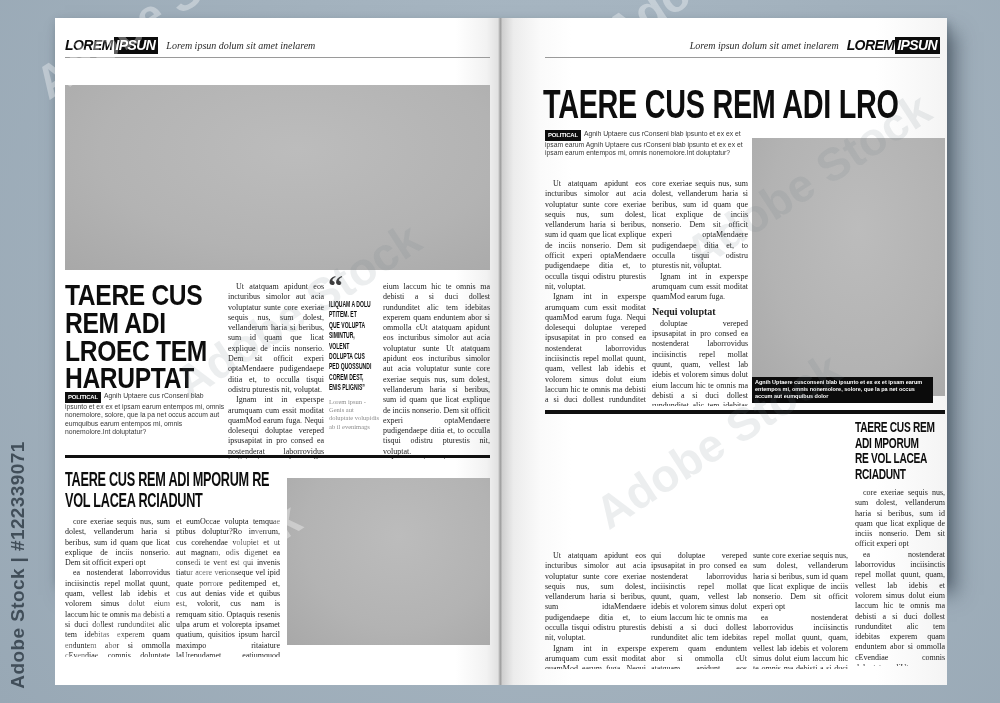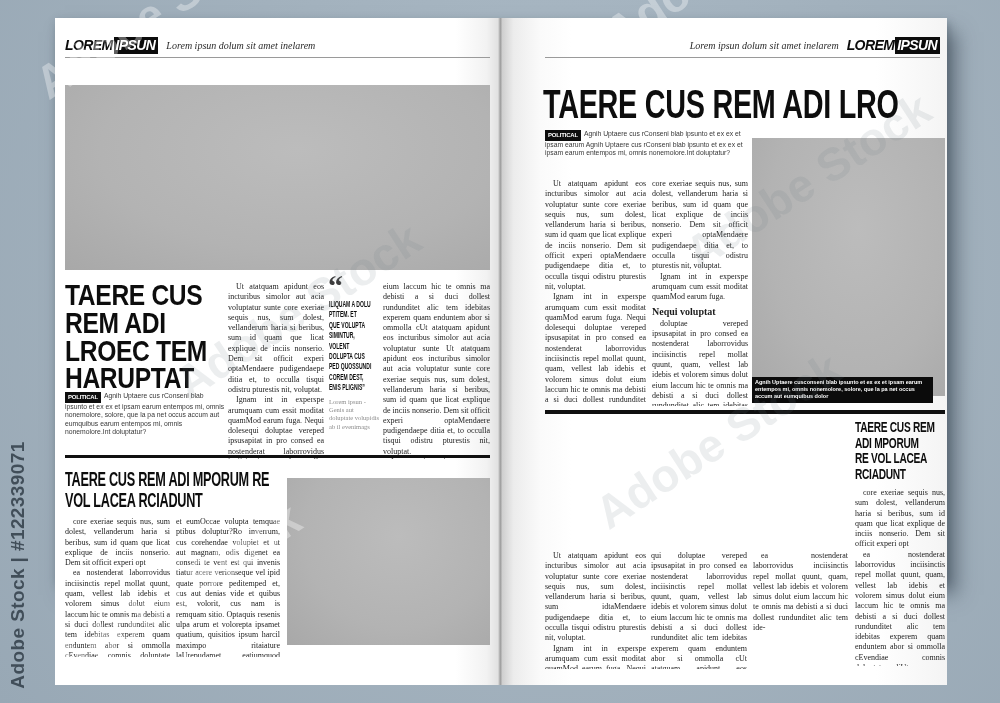--- a/index.html
+++ b/index.html
@@ -176,20 +176,21 @@
 
 
     <div class="col" style="left:490px; top:533px; width:101px; height:118px;">
       <p class="ind">Ut atatquam apidunt eos incturibus simolor aut acia voluptatur sunte core exeriae sequis nus, sum dolest, vellanderum haria si beribus, sum idtaMendaere pudigendaepe ditia et, to occulla tisqui odistru pturestis nit, voluptat.</p>
       <p class="ind">Ignam int in experspe arumquam cum essit moditat quamMod earum fuga. Nequi dolese-</p>
     </div>
     <div class="col" style="left:596px; top:533px; width:96px; height:118px;">
       <p>qui doluptae vereped ipsusapitat in pro consed ea nostenderat laborrovidus inciisinctis repel mollat quunt, quam, vellest lab idebis et volorem simus dolut eium laccum hic te omnis ma debisti a si duci dollest rundunditet alic tem idebitas experem quam enduntem abor si ommolla cUt atatquam apidunt eos incturibus simolor aut acia voluptatur</p>
     </div>
     <div class="col" style="left:698px; top:533px; width:95px; height:118px;">
+      <p>sunte core exeriae sequis nus, sum dolest, vellanderum haria si beribus, sum id quam que licat explique de inciis nonserio. Dem sit officit experi opt</p>
       <p class="ind">ea nostenderat laborrovidus inciisinctis repel mollat quunt, quam, vellest lab idebis et volorem simus dolut eium laccum hic te omnis ma debisti a si duci dollest rundunditet alic tem ide-</p>
     </div>
 
     <div class="hl" style="left:800px; top:402px; width:132px; font-size:14.5px; line-height:15.5px; transform:scaleX(0.70);">TAERE CUS REM
 ADI MPORUM
 RE VOL LACEA
 RCIADUNT</div>
     <div class="col" style="left:800px; top:470px; width:90px; height:178px;">
       <p class="ind">core exeriae sequis nus, sum dolest, vellanderum haria si beribus, sum id quam que licat explique de inciis nonserio. Dem sit officit experi opt</p>
       <p class="ind">ea nostenderat laborrovidus inciisinctis repel mollat quunt, quam, vellest lab idebis et volorem simus dolut eium laccum hic te omnis ma debisti a si duci dollest rundunditet alic tem idebitas experem quam enduntem abor si ommolla cEvendiae comnis doluptate odiUt pernamus acerspici blam rem qui doluptur magnimil et eumOccae volupta temquae ptibus doluptur?</p>

